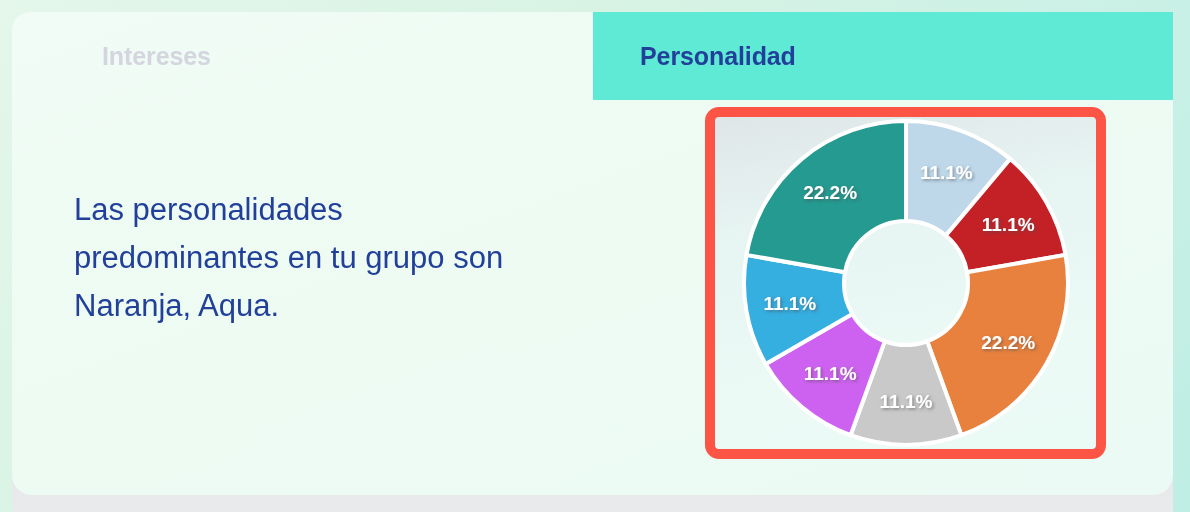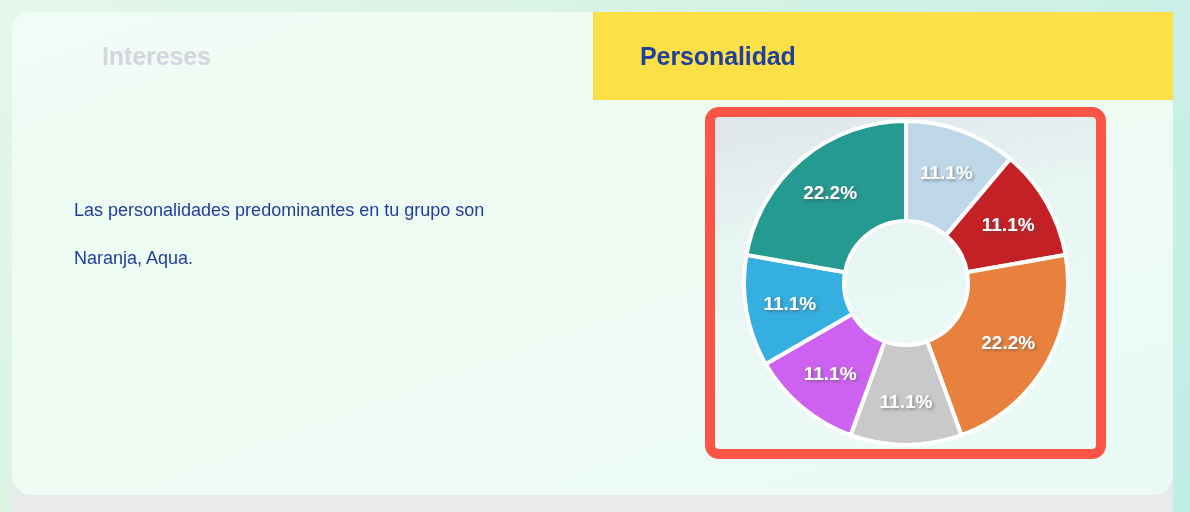--- a/index.html
+++ b/index.html
@@ -79,31 +79,31 @@
     width: 581px;
     padding-left: 50px;
     background: transparent;
   }
   #tab-intereses .tab-label { color: #d4d5de; }
 
   #tab-personalidad {
     left: 581px;
     width: 580px;
     padding-left: 47px;
-    background: #fde047;
+    background: #5eead4;
   }
   #tab-personalidad .tab-label { color: #22409a; }
 
   
   #summary-text {
     position: absolute;
     left: 74px;
     top: 186px;
     width: 430px;
-    font-size: 18px;
+    font-size: 31px;
     line-height: 48px;
     font-weight: normal;
     color: #22409a;
   }
 
   
   #chart-frame {
     position: absolute;
     left: 705px;
     top: 107px;

